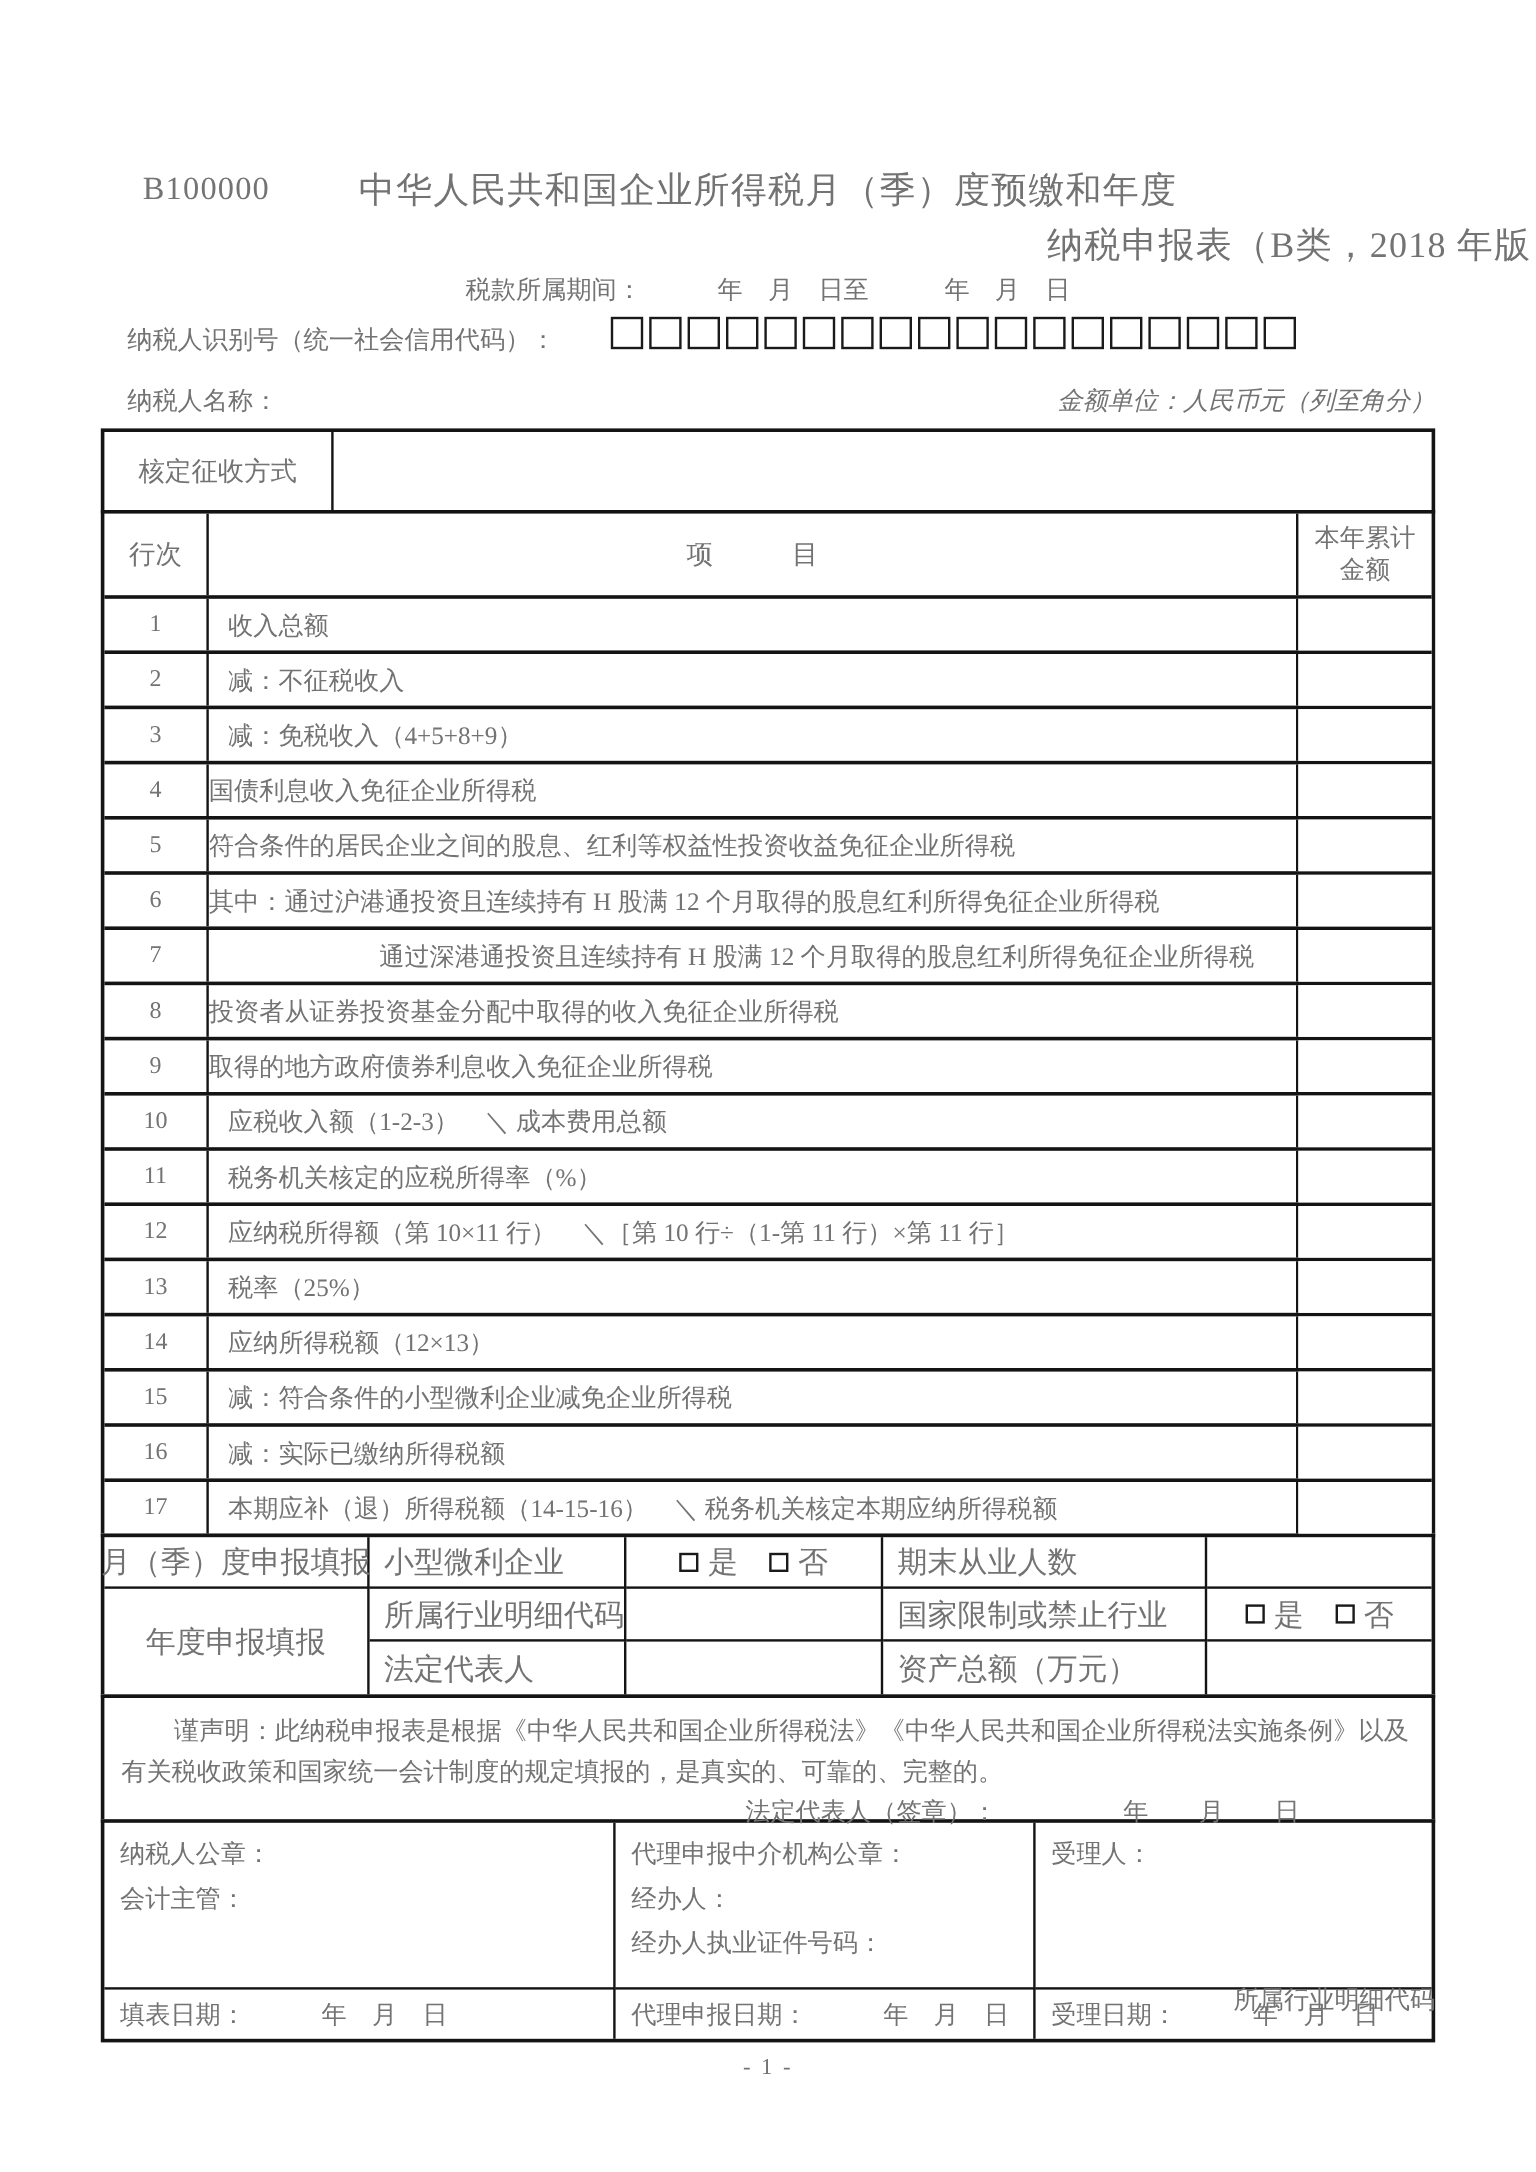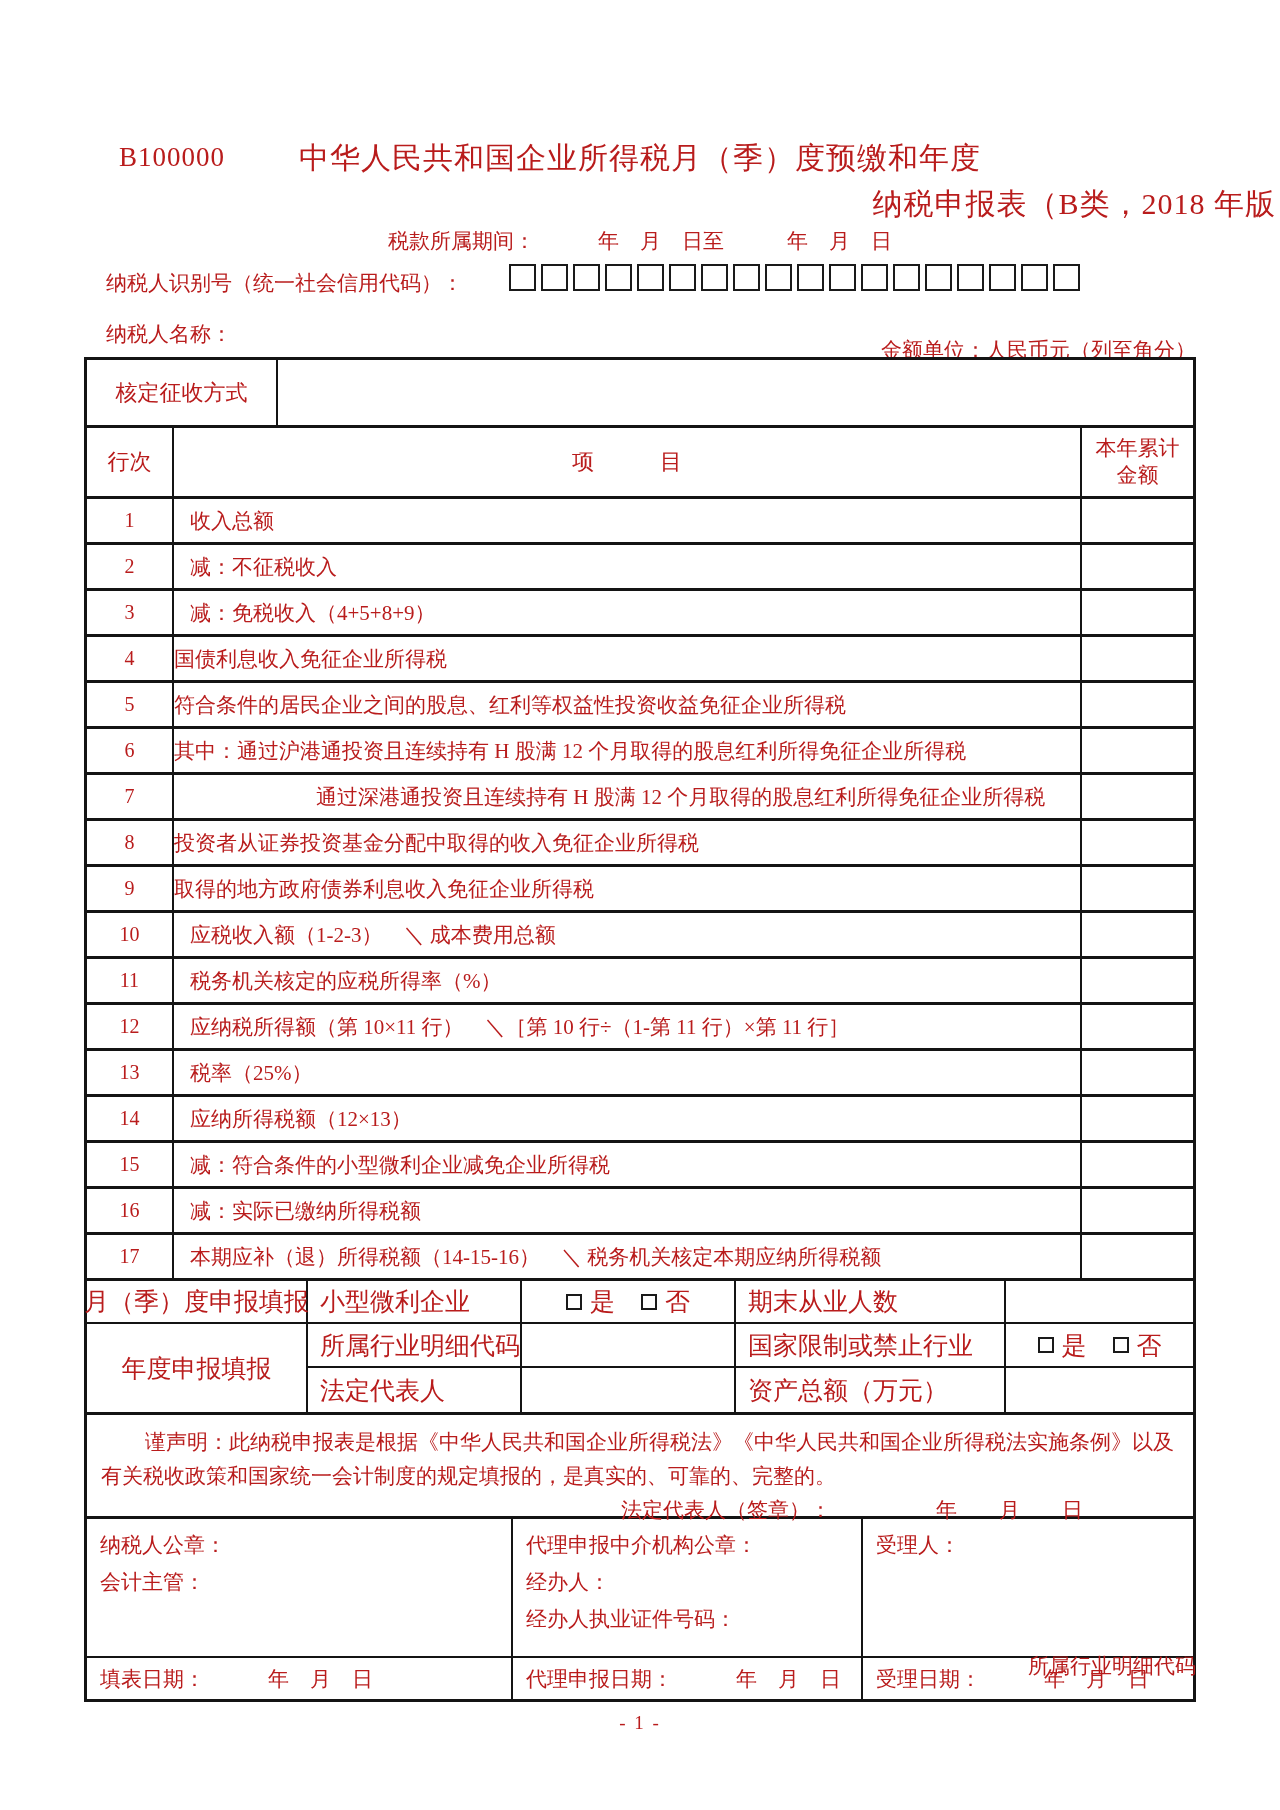--- a/index.html
+++ b/index.html
@@ -1,31 +1,31 @@
 <!DOCTYPE html>
 <html><head>
 <meta charset="utf-8">
 <style>
   html,body{margin:0;padding:0;background:#e8e8e8;}
   #page{
     position:relative;width:1280px;height:1810px;background:#ffffff;
-    font-family:"Liberation Serif","DejaVu Serif",serif;color:#b91c1c;
+    font-family:"Liberation Serif","DejaVu Serif",serif;color:#737373;
     overflow:hidden;
   }
   .abs{position:absolute;}
   
   #form-code{left:119px;top:142px;font-size:27px;letter-spacing:1px;}
   #title1{left:0;top:138px;width:100%;text-align:center;font-size:30px;letter-spacing:1px;}
   #title2{left:0;top:184px;width:100%;text-align:right;font-size:30px;letter-spacing:1px;margin-left:27px;}
   #period-line{left:0;top:227px;width:100%;text-align:center;font-size:21px;}
   #id-label{left:106px;top:269px;font-size:21px;}
   #id-boxes{left:509px;top:264px;display:flex;gap:5px;}
   .idbox{width:27px;height:27px;border:2px solid #1a1a1a;box-sizing:border-box;background:#fff;}
   #name-label{left:106px;top:320px;font-size:21px;}
-  #unit-label{right:84px;top:336px;font-size:21px;}
+  #unit-label{right:84px;top:320px;font-size:21px;font-style:italic;}
 
   
   #form-body{left:84px;top:357px;width:1112px;}
   .sect{border:3px solid #141414;box-sizing:border-box;margin-top:-3px;background:#fff;}
   .sect:first-child{margin-top:0;}
 
   
   #assess{display:grid;grid-template-columns:191px 1fr;height:71px;}
   #assess .lab{border-right:2px solid #141414;display:flex;align-items:center;justify-content:center;font-size:22px;}
   #assess .opts{padding:3px 10px;font-size:21px;line-height:29px;}

